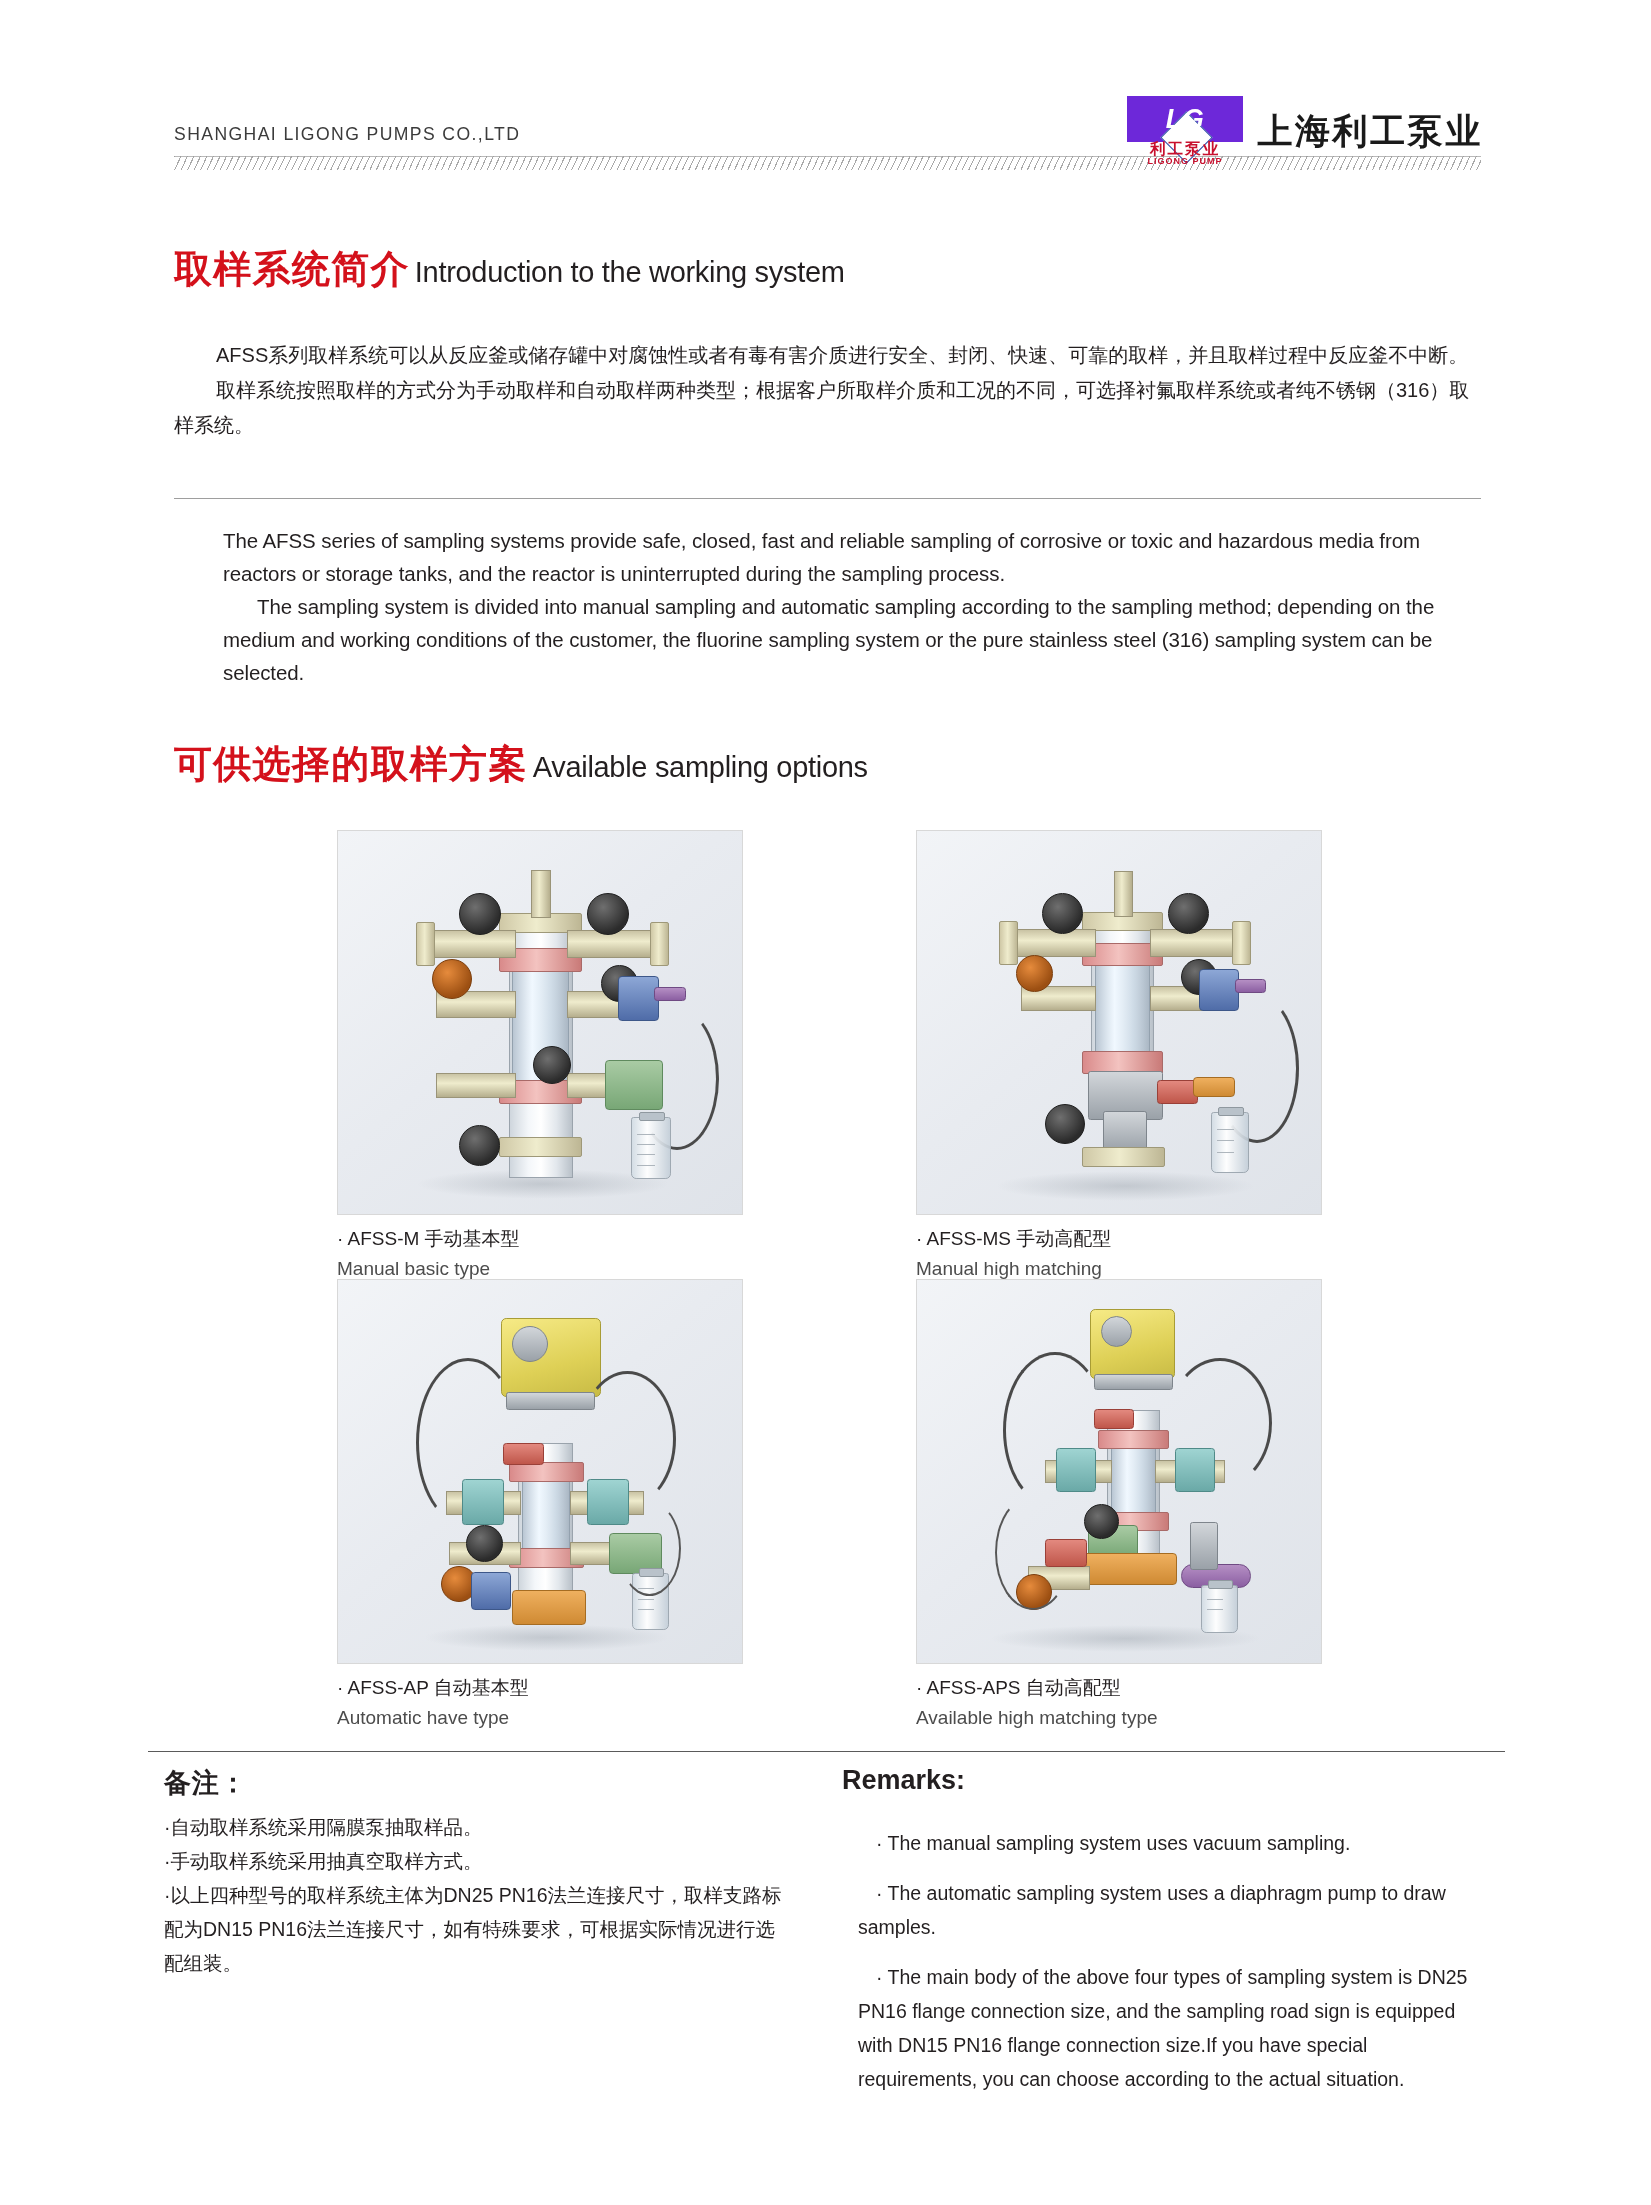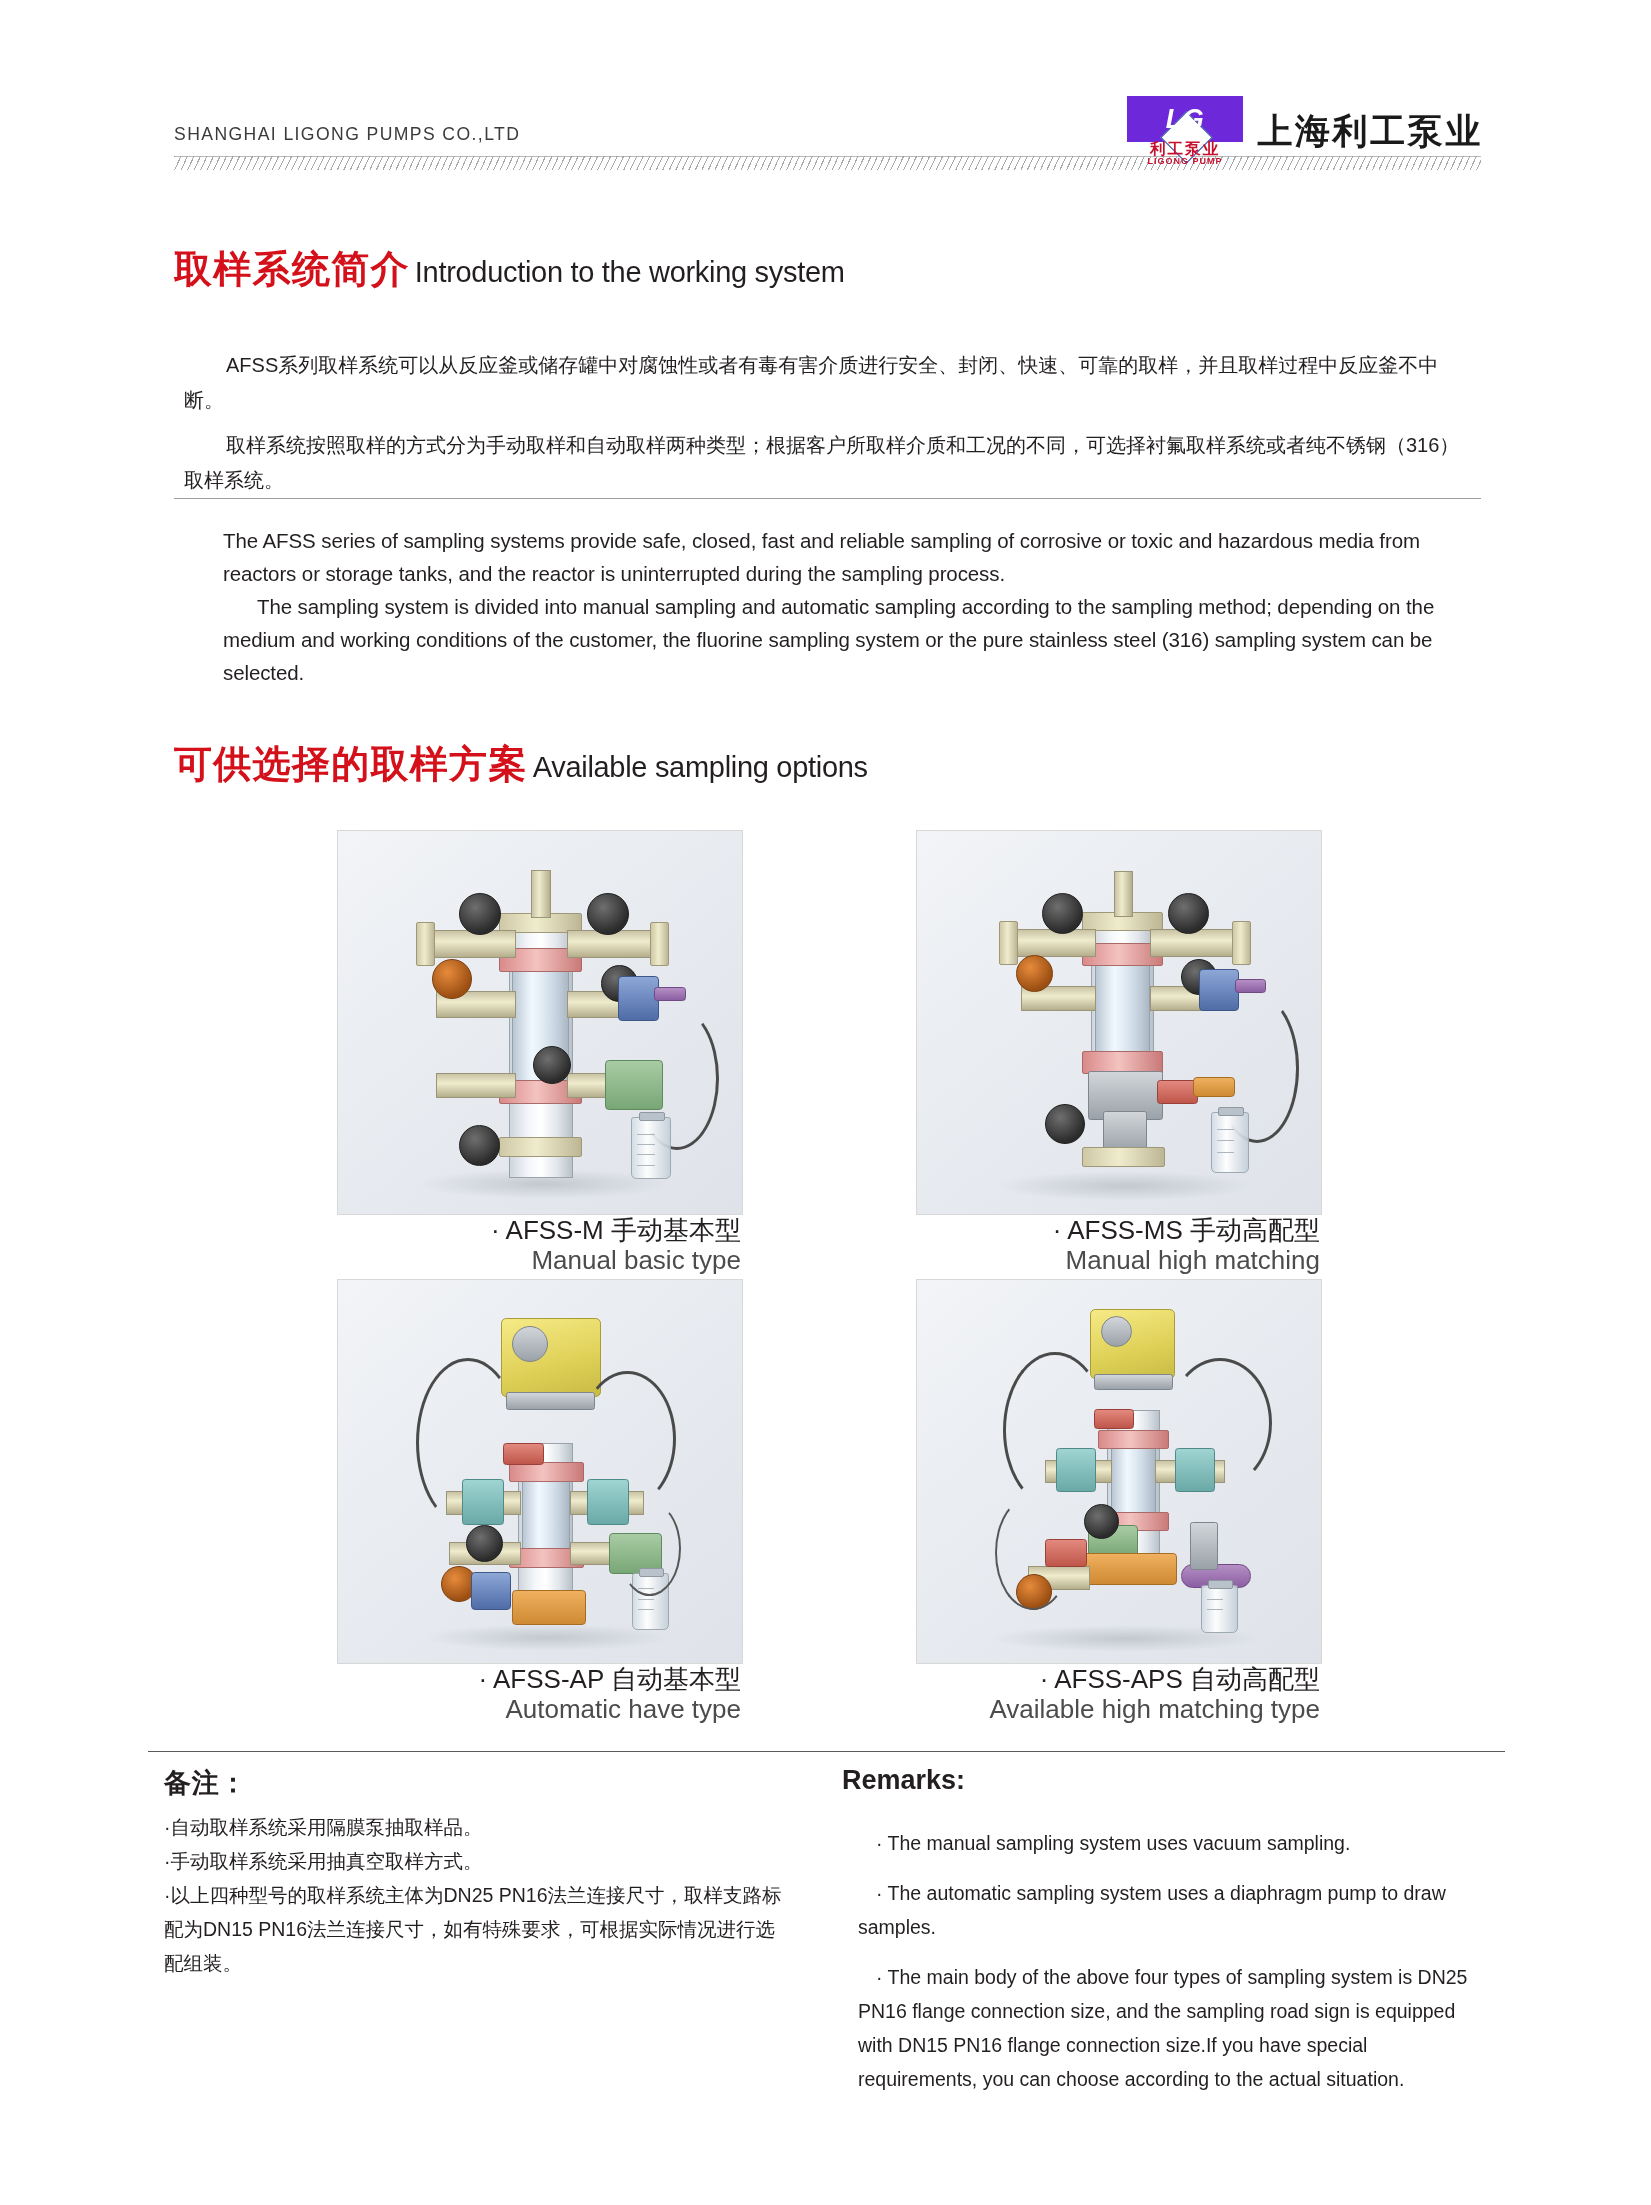--- a/index.html
+++ b/index.html
@@ -161,21 +161,21 @@
   .cn-body {
     position: absolute;
     left: 174px;
     top: 338px;
     width: 1308px;
     font-size: 20px;
     line-height: 35px;
     color: #231f20;
   }
   .cn-body p {
-    margin: 10px;
+    margin: 0;
     text-indent: 42px;
   }
   .divider-line {
     position: absolute;
     left: 174px;
     width: 1307px;
     height: 0.7px;
     background: #9e9e9e;
   }
   .en-body {
@@ -204,22 +204,23 @@
   }
   .option-figure {
     width: 404px;
     height: 383px;
     border: 1.3px solid #d8d8d8;
     background: linear-gradient(140deg, #f2f4f7 0%, #e8ebf0 45%, #dfe3e9 100%);
     position: relative;
     overflow: hidden;
   }
   .option-caption {
-    text-align: right;
-    font-size: 26px;
+    margin-top: 9px;
+    text-align: left;
+    font-size: 19px;
     line-height: 30px;
     color: #231f20;
   }
   .option-caption .line2 { color: #4c4c4c; }
 
   
   .asm { position: absolute; left: 0; top: 0; width: 100%; height: 100%; }
   .pt { position: absolute; }
   .vert-body {
     background: linear-gradient(90deg,#cfd6dd 0%,#f4f7fa 30%,#ffffff 50%,#e2e7ec 75%,#b9c1c9 100%);

